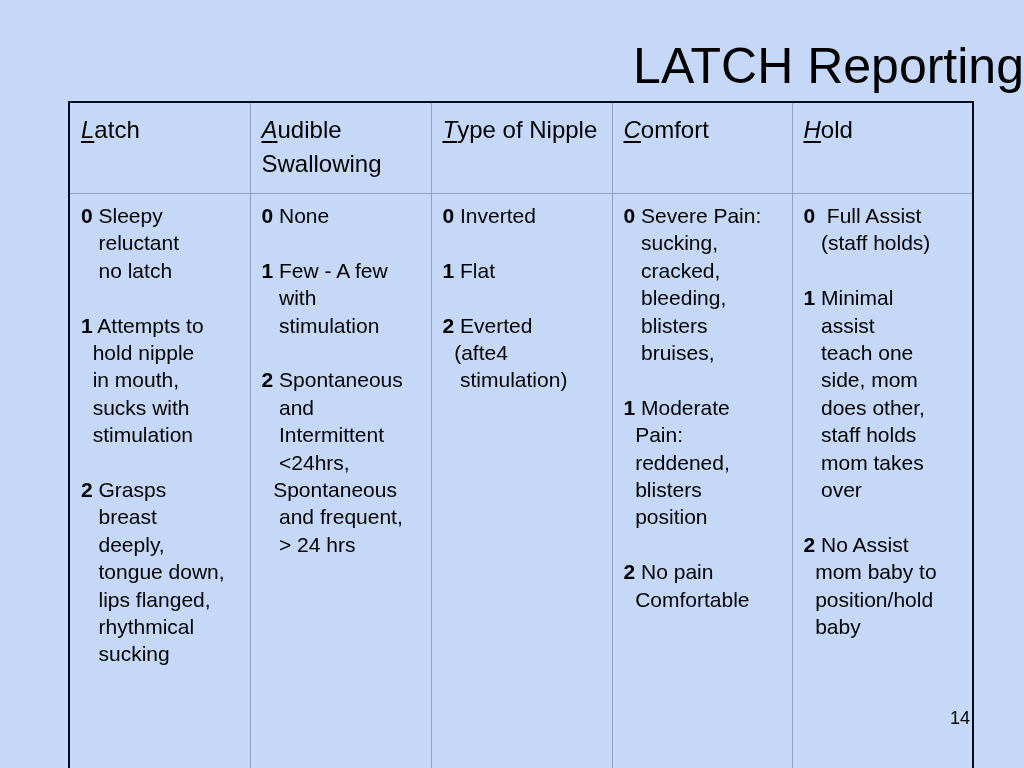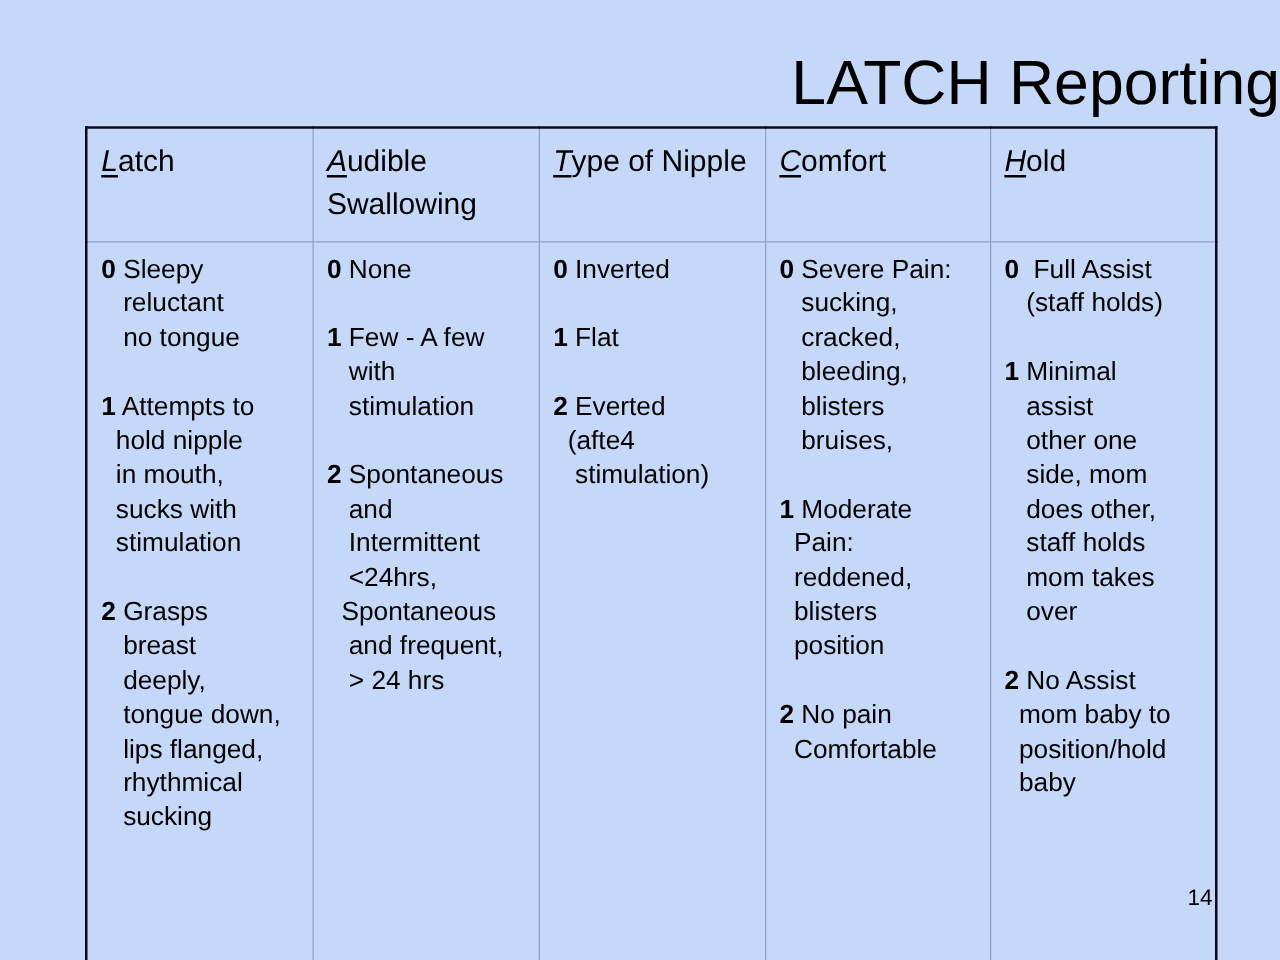--- a/index.html
+++ b/index.html
@@ -101,21 +101,21 @@
         <th><span class="hdr-initial">C</span><span>omfort</span></th>
         <th><span class="hdr-initial">H</span><span>old</span></th>
       </tr>
   </thead>
   <tbody>
     <tr id="body-row">
         <td>
           <div class="score-block">
             <span class="score-line"><span class="score-num">0</span><span> Sleepy</span></span>
             <span class="score-line">   reluctant</span>
-            <span class="score-line">   no tongue</span>
+            <span class="score-line">   no latch</span>
           </div>
           <div class="score-block">
             <span class="score-line"><span class="score-num">1</span><span> Attempts to</span></span>
             <span class="score-line">  hold nipple</span>
             <span class="score-line">  in mouth,</span>
             <span class="score-line">  sucks with</span>
             <span class="score-line">  stimulation</span>
           </div>
           <div class="score-block">
             <span class="score-line"><span class="score-num">2</span><span> Grasps</span></span>
@@ -181,21 +181,21 @@
           </div>
         </td>
         <td>
           <div class="score-block">
             <span class="score-line"><span class="score-num">0</span><span>  Full Assist</span></span>
             <span class="score-line">   (staff holds)</span>
           </div>
           <div class="score-block">
             <span class="score-line"><span class="score-num">1</span><span> Minimal</span></span>
             <span class="score-line">   assist</span>
-            <span class="score-line">   other one</span>
+            <span class="score-line">   teach one</span>
             <span class="score-line">   side, mom</span>
             <span class="score-line">   does other,</span>
             <span class="score-line">   staff holds</span>
             <span class="score-line">   mom takes</span>
             <span class="score-line">   over</span>
           </div>
           <div class="score-block">
             <span class="score-line"><span class="score-num">2</span><span> No Assist</span></span>
             <span class="score-line">  mom baby to</span>
             <span class="score-line">  position/hold</span>

